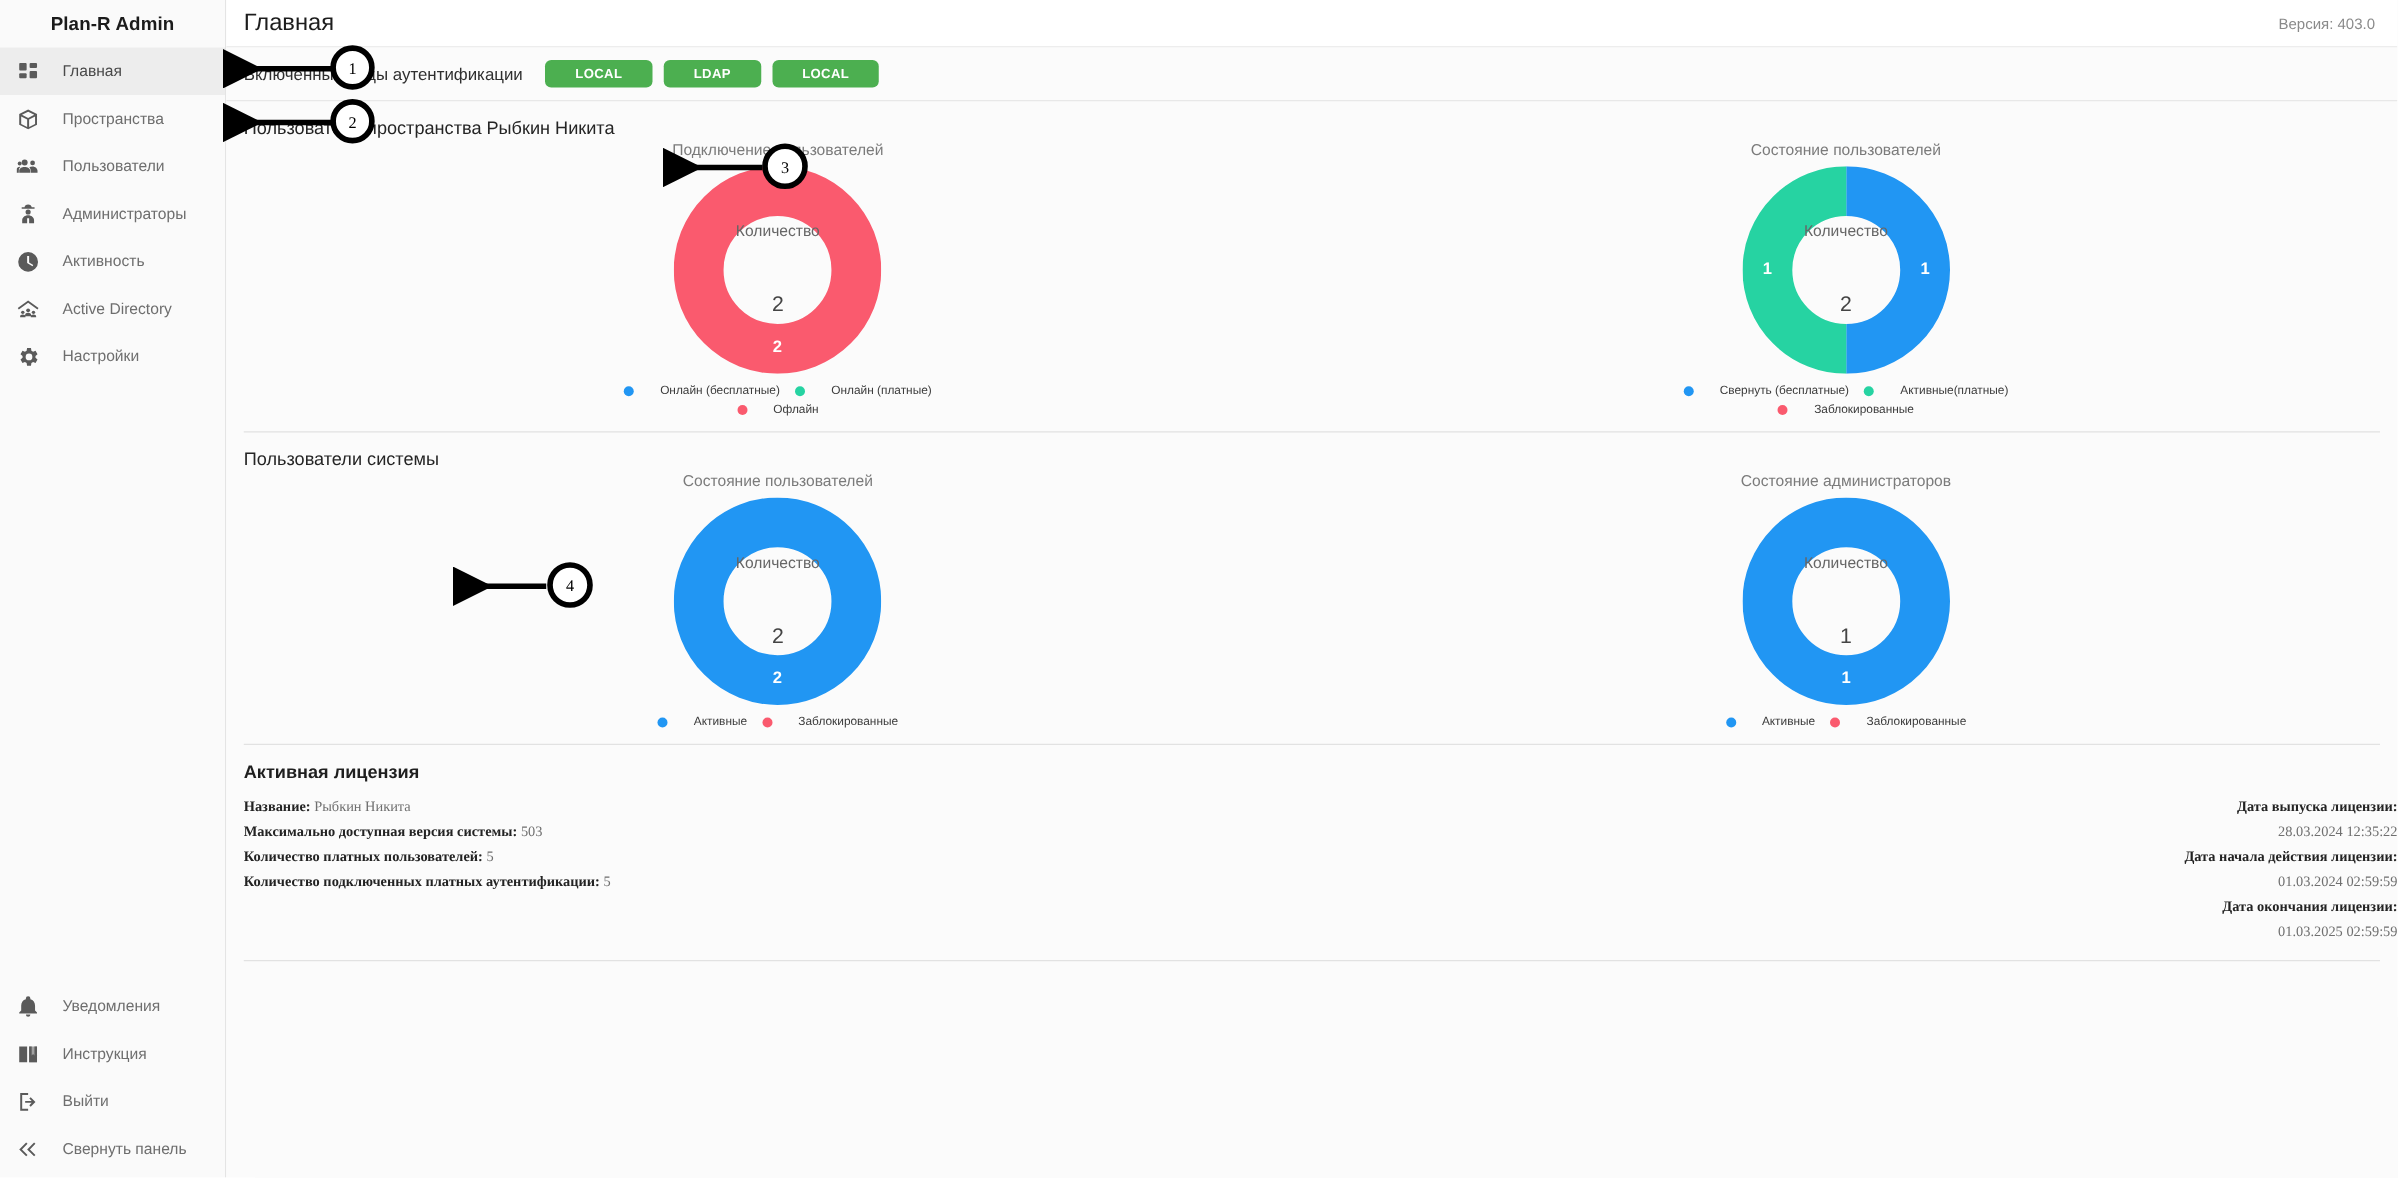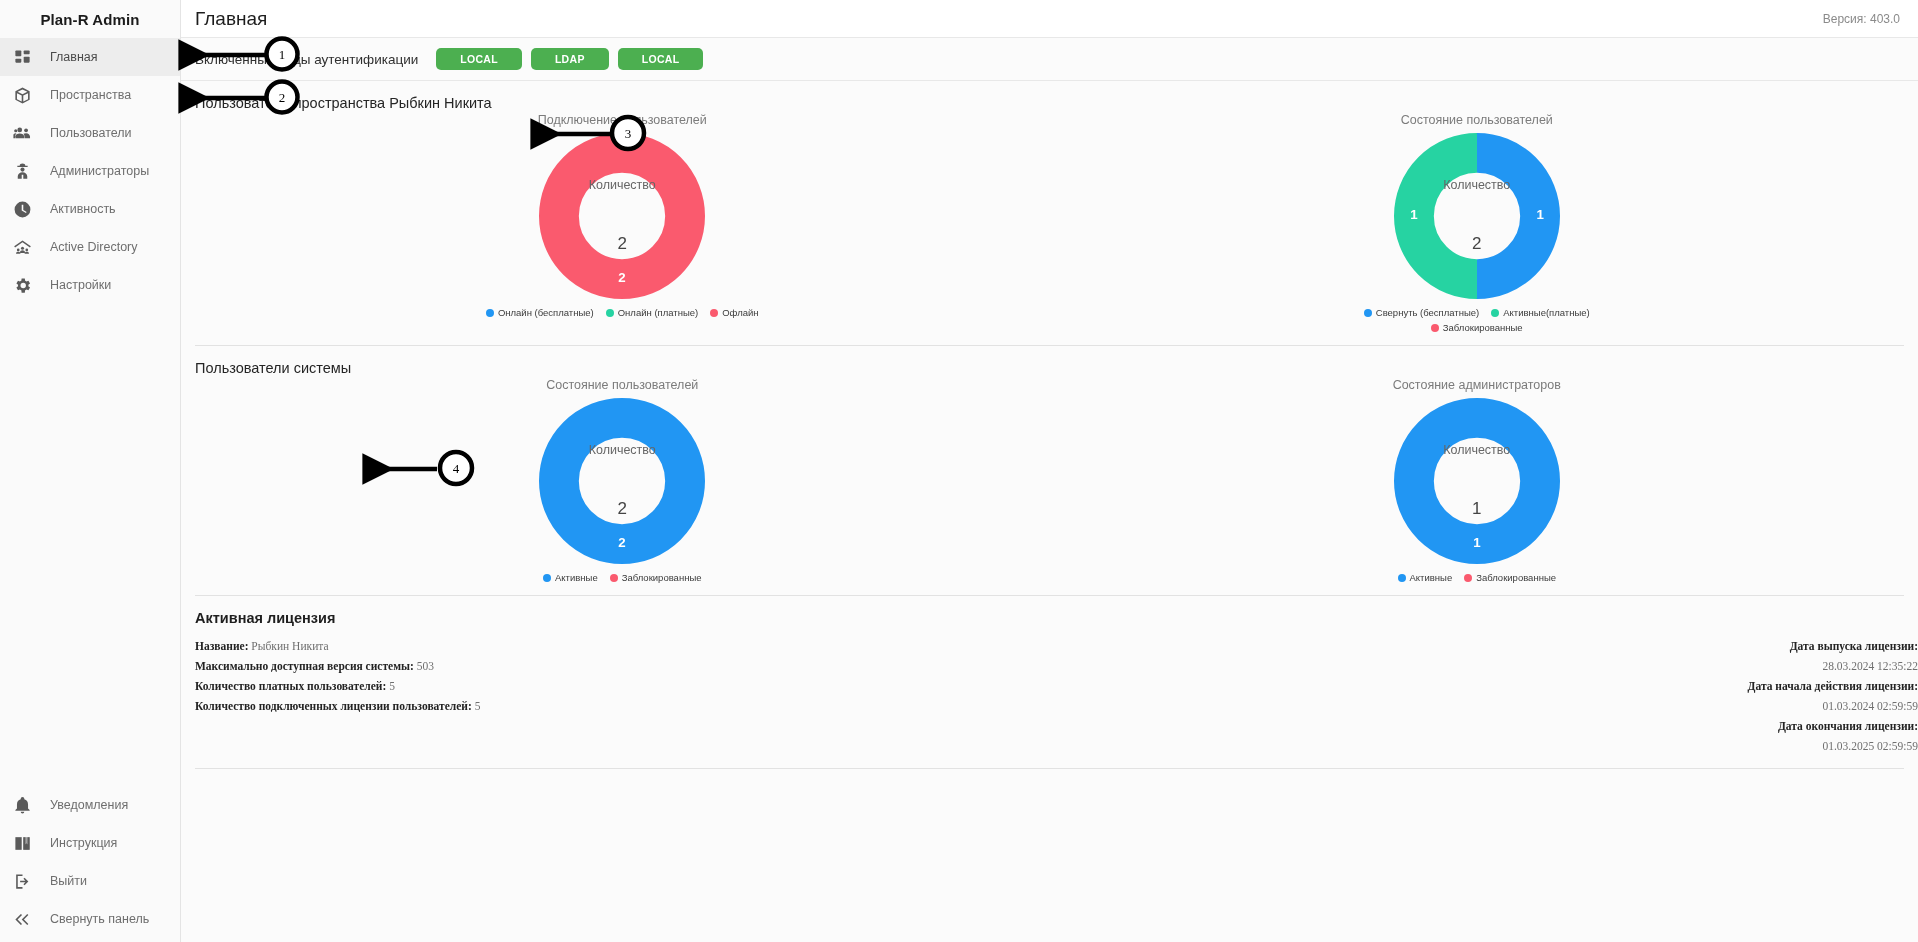--- a/index.html
+++ b/index.html
@@ -73,21 +73,21 @@
   .donut-wrap svg { display:block; width: 166px; height: 166px; }
   .donut-center {
     position: absolute; inset: 0; display: flex; flex-direction: column;
     align-items: center; justify-content: center; pointer-events: none; gap: 32px;
   }
   .donut-center .dc-label { font-size: 12.5px; color: #666; }
   .donut-center .dc-value { font-size: 17px; color: #444; margin-top: 10px; }
   .slice-num { font-size: 8px; font-weight: bold; fill: #ffffff; }
 
   .legend { display: flex; flex-wrap: wrap; justify-content: center; gap: 4px 12px; margin-top: 8px; max-width: 280px; }
-  .legend-item { display: flex; align-items: center; gap: 4px; cursor: pointer; }
+  .legend-item { display: flex; align-items: center; gap: 21px; cursor: pointer; }
   .legend-dot { width: 8px; height: 8px; border-radius: 50%; flex: 0 0 8px; }
   .legend-text { font-size: 9.5px; color: #3b3b3b; white-space: nowrap; }
 
   .divider { height: 1px; background: #e2e2e2; margin: 12px 14px 0 14px; }
 
   
   .license { padding: 14px 0 0 14px; }
   .license-title { font-size: 14.5px; color: #1f1f1f; font-weight: bold; margin-bottom: 10px; }
   .license-cols { display: flex; font-family: Liberation Serif, serif; }
   .license-col { flex: 0 0 50%; }
@@ -383,21 +383,21 @@
           </div>
           <div class="lic-line">
             <b>Максимально доступная версия системы:</b>
             <span>503</span>
           </div>
           <div class="lic-line">
             <b>Количество платных пользователей:</b>
             <span>5</span>
           </div>
           <div class="lic-line">
-            <b>Количество подключенных лицензии пользователей:</b>
+            <b>Количество подключенных платных аутентификации:</b>
             <span>5</span>
           </div>
         </div>
         <div class="license-col right">
           <div class="lic-line">
             <b>Дата выпуска лицензии:</b>
             <span>28.03.2024 12:35:22</span>
           </div>
           <div class="lic-line">
             <b>Дата начала действия лицензии:</b>

